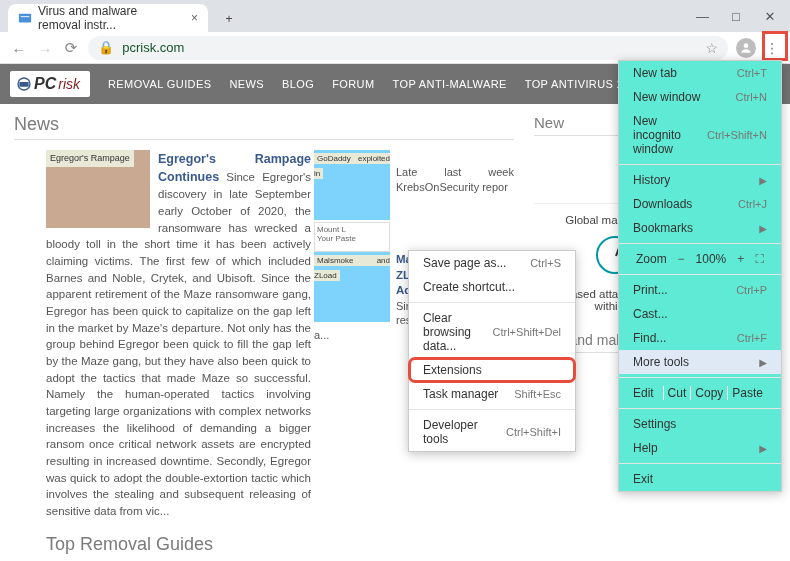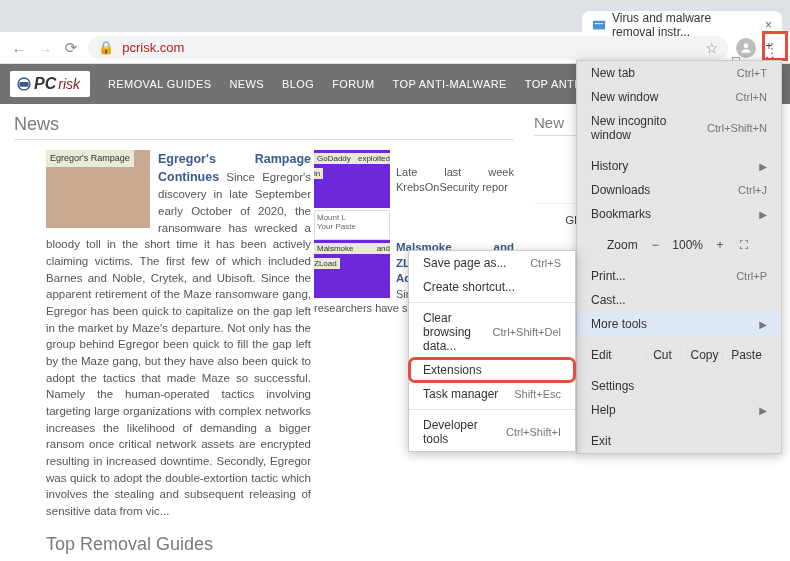--- a/index.html
+++ b/index.html
@@ -1,32 +1,32 @@
 <!DOCTYPE html>
 <html><head>
 <meta charset="utf-8">
 <style>
 * { margin: 0; padding: 0; box-sizing: border-box; }
 body { font-family: "Segoe UI", Arial, sans-serif; font-size: 12px; background: #fff; color: #333; width: 790px; height: 561px; overflow: hidden; position: relative; }
 
 
-.titlebar { height: 32px; background: #dee1e6; display: flex; align-items: flex-end; padding: 11px 8px; flex-direction: column; }
+.titlebar { height: 32px; background: #dee1e6; display: flex; align-items: flex-end; padding: 0 8px; }
 .tab { background: #fff; border-radius: 8px 8px 0 0; height: 28px; display: flex; align-items: center; padding: 0 10px; gap: 6px; font-size: 12px; max-width: 200px; }
 .tab .favicon { width: 14px; height: 14px; display: inline-block; }
 .tab .favicon svg { width:14px; height:14px; }
 .tab .close { color: #666; margin-left: 6px; }
 .newtab { width: 26px; height: 26px; display: flex; align-items: center; justify-content: center; color: #444; margin-left: 8px; }
 .winctrls { margin-left: auto; display: flex; gap: 22px; padding-right: 6px; color: #555; font-size: 13px; align-self: center; }
 .winctrls span { width: 12px; text-align: center; }
 
 
 .toolbar { height: 32px; display: flex; align-items: center; gap: 8px; padding: 0 10px; border-bottom: 1px solid #e0e0e0; background: #fff; }
 .navbtn { color: #888; font-size: 15px; width: 18px; text-align: center; }
 .addr { flex: 1; height: 24px; background: #f1f3f4; border-radius: 12px; display: flex; align-items: center; padding: 0 10px; gap: 8px; color: #5f6368; font-size: 13px; }
-.addr .url { color: #b91c1c; }
+.addr .url { color: #14532d; }
 .rtool { color: #888; font-size: 14px; }
 .avatar { width: 20px; height: 20px; border-radius: 50%; background: #bdbdbd; display: flex; align-items: center; justify-content: center; color: #fff; }
 .kebab { color: #777; font-size: 14px; width: 16px; text-align: center; }
 .kebab-highlight { position: absolute; top: 31px; right: 2px; width: 26px; height: 30px; border: 3px solid #e74c3c; pointer-events: none; z-index: 5; }
 
 
 .siteheader { height: 40px; background: #727272; display: flex; align-items: center; padding: 0 10px; gap: 18px; color: #fff; font-size: 11px; overflow: hidden; }
 .logo { background: #fff; color: #333; font-weight: bold; font-style: italic; padding: 4px 10px 4px 6px; border-radius: 2px; font-size: 16px; display: flex; align-items: center; gap: 2px; }
 .logo .risk { color: #7f1d1d; font-weight: normal; font-size: 14px; }
 .sitenav-item { white-space: nowrap; letter-spacing: 0.4px; }
@@ -36,42 +36,42 @@
 .left { width: 500px; }
 .right { flex: 1; }
 h2.section { font-size: 18px; font-weight: normal; color: #7b7b7b; border-bottom: 1px solid #ddd; padding-bottom: 4px; margin-bottom: 10px; }
 .cols { display: flex; gap: 3px; margin-left: 32px; }
 .col1 { flex: 1; }
 .col2 { width: 200px; }
 .article { font-size: 11.5px; color: #555; text-align: justify; line-height: 1.45; }
 .article .title { color: #3a5a8c; font-weight: bold; font-size: 12.5px; }
 .thumb { width: 104px; height: 78px; background: #c9a992; float: left; margin: 0 8px 4px 0; display: flex; align-items: flex-start; }
 .thumb-label { background: #e9e9d8; color: #333; font-size: 9px; padding: 2px 4px; }
-.thumb2, .thumb3 { width: 76px; height: 58px; background: #6d28d9; float: left; margin: 0 6px 2px 0; }
+.thumb2, .thumb3 { width: 76px; height: 70px; background: #7dd3fc; float: left; margin: 0 6px 2px 0; }
 .thumb2 .thumb-label, .thumb3 .thumb-label { background: #e9e9d8; font-size: 8px; padding: 1px 3px; }
 .article2 { font-size: 11px; color: #555; line-height: 1.35; text-align: justify; }
 .article2 .title { color: #3a5a8c; font-weight: bold; font-size: 11.5px; }
 .art3 { margin-top: 14px; clear: both; }
 
 
 .globalbox { text-align: center; font-size: 11.5px; color: #444; }
 .meter { width: 38px; height: 38px; border: 2px solid #0097a7; border-radius: 50%; display: inline-block; position: relative; }
 .meter:after { content: ""; position: absolute; width: 2px; height: 14px; background: #333; left: 17px; top: 4px; transform-origin: bottom; transform: rotate(20deg); }
 .bars { display: inline-block; vertical-align: top; margin-left: 6px; }
 .bar { height: 3px; background: #666; margin: 2px 0; width: 70px; }
 .bar.medium { background: #f39c12; }
 .mlabel { color: #f39c12; font-weight: bold; font-size: 9px; }
 
 
-.chrome-menu { position: absolute; top: 60px; right: 8px; width: 206px; background: #e5e5e5; border: 1px solid #ccc; box-shadow: 0 2px 10px rgba(0,0,0,0.25); font-size: 12px; color: #333; z-index: 20; }
+.chrome-menu { position: absolute; top: 60px; right: 8px; width: 164px; background: #5eead4; border: 1px solid #ccc; box-shadow: 0 2px 10px rgba(0,0,0,0.25); font-size: 12px; color: #333; z-index: 20; }
 .mi { display: flex; align-items: center; justify-content: space-between; padding: 5px 14px; }
 .mi .kbd { color: #777; font-size: 11px; }
 .mi .arrow { color: #777; font-size: 10px; margin-left: auto; }
 .sep { height: 1px; background: #e5e5e5; margin: 3px 0; }
-.zoomrow { display: flex; align-items: center; padding: 5px 30px; gap: 10px; }
+.zoomrow { display: flex; align-items: center; padding: 5px 17px; gap: 10px; }
 .zbtn { color: #555; width: 14px; text-align: center; }
 .editrow { display: flex; align-items: center; padding: 5px 14px; gap: 0; }
 .editrow .lbl { width: 50px; }
 .editrow .ebtn { flex: 1; text-align: center; border-left: 1px solid #eee; padding: 0 4px; }
 .mi.highlight { background: #dfe8f5; }
 
 
 .submenu { position: absolute; top: 250px; right: 214px; width: 168px; background: #fff; border: 1px solid #ccc; box-shadow: 0 2px 10px rgba(0,0,0,0.25); font-size: 12px; color: #333; z-index: 25; }
 .submenu .mi.red-outline { outline: 3px solid #e74c3c; outline-offset: -2px; border-radius: 6px; }
 
@@ -223,20 +223,24 @@
     <span class="zbtn">⛶</span>
   </div>
   <div class="sep"></div>
   <div class="mi">
       <span>Print...</span>
       <span class="kbd">Ctrl+P</span>
     </div>
   <div class="mi">
       <span>Cast...</span>
     </div>
+  <div class="mi">
+      <span>Find...</span>
+      <span class="kbd">Ctrl+F</span>
+    </div>
   <div class="mi highlight">
       <span>More tools</span>
       <span class="arrow">▶</span>
     </div>
   <div class="sep"></div>
   <div class="editrow">
     <span class="lbl">Edit</span>
     <span class="ebtn">Cut</span>
     <span class="ebtn">Copy</span>
     <span class="ebtn">Paste</span>

